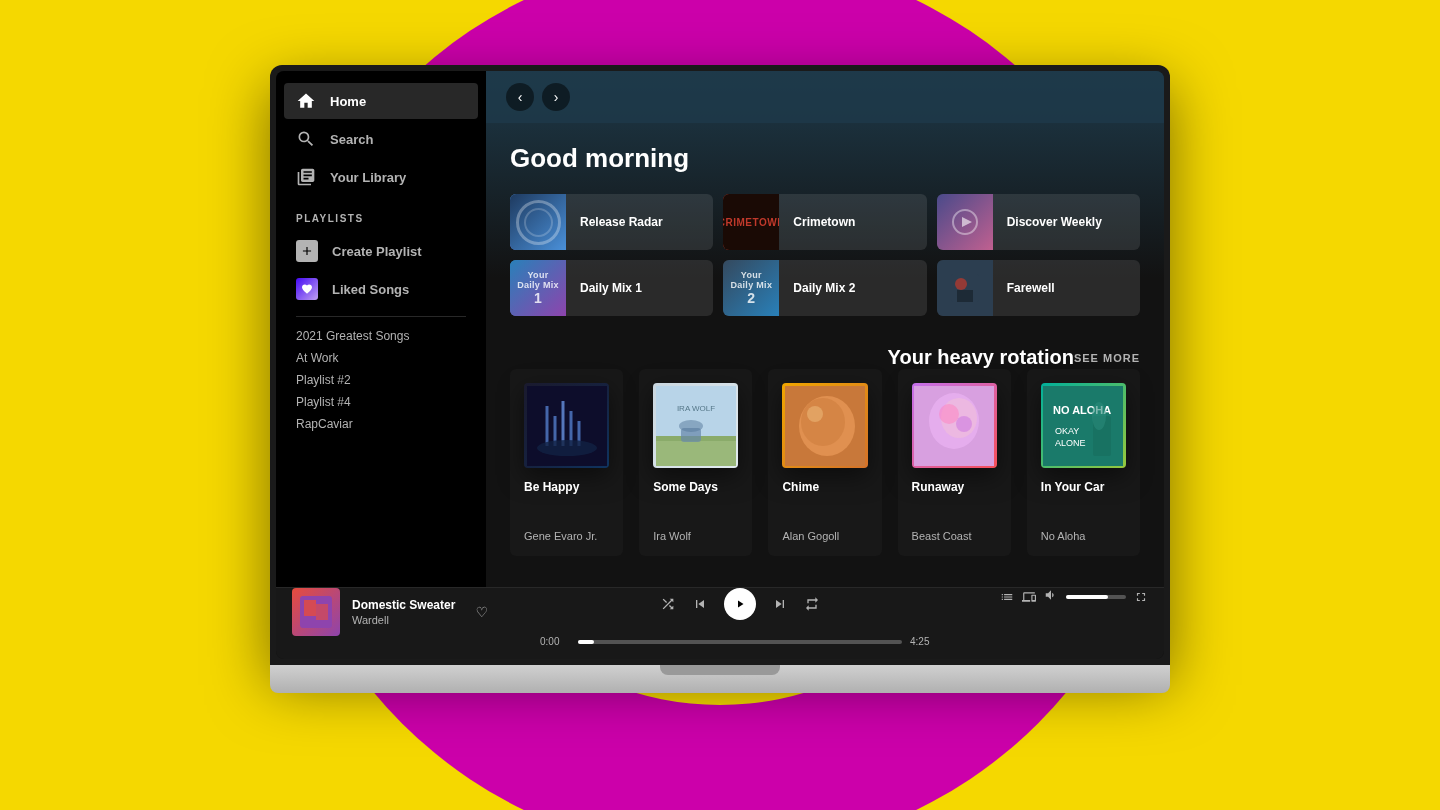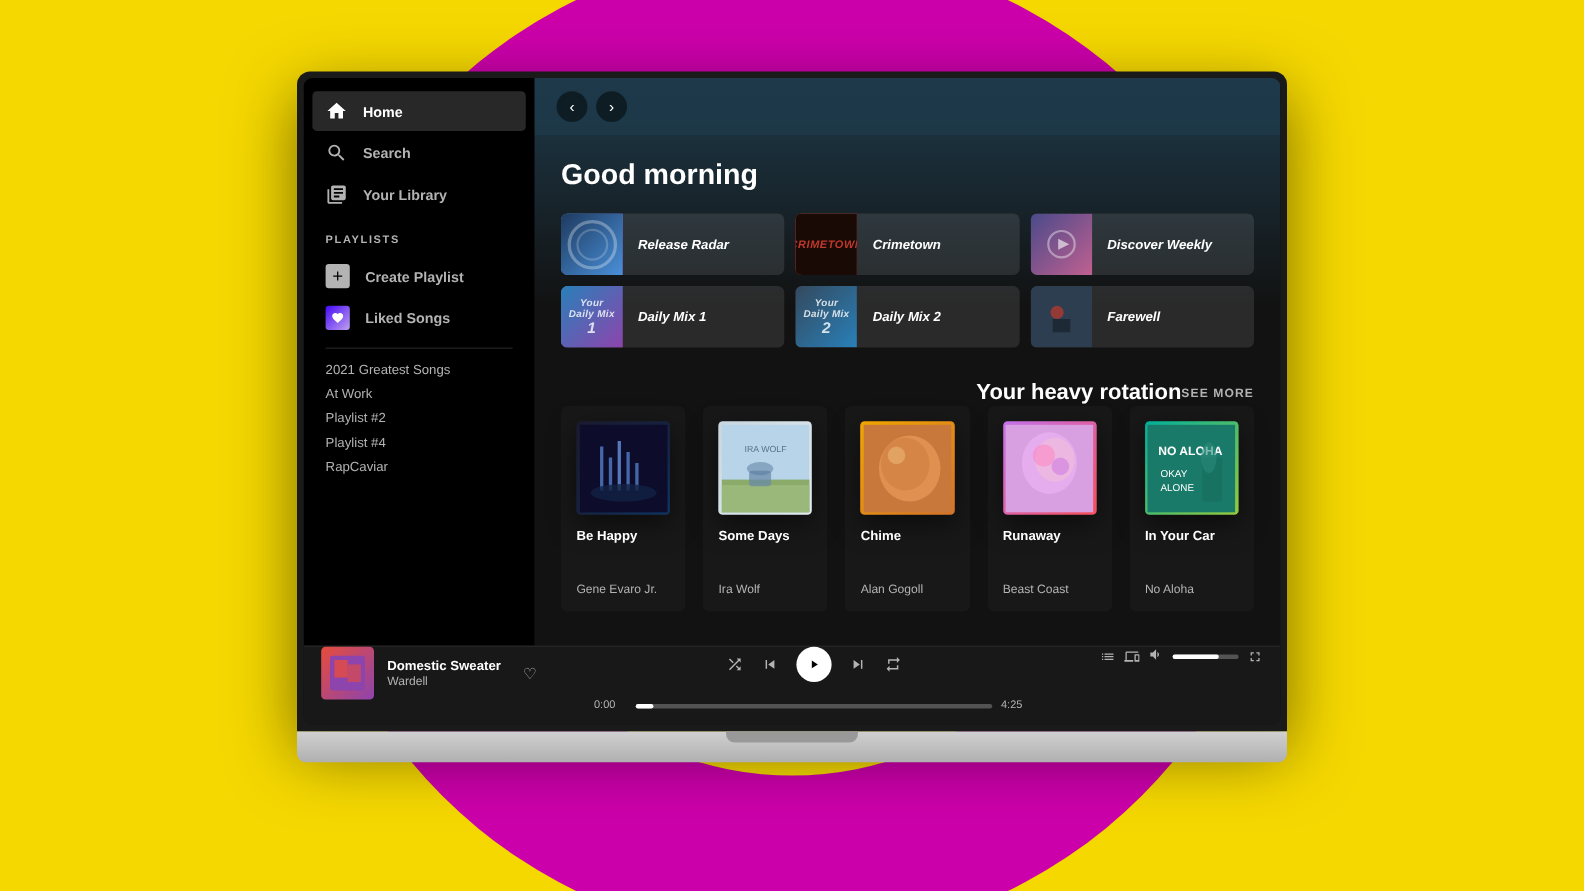--- a/index.html
+++ b/index.html
@@ -270,21 +270,20 @@
     }
     .quick-card {
       display: flex;
       align-items: center;
       background: rgba(255,255,255,0.1);
       border-radius: 6px;
       overflow: hidden;
       cursor: pointer;
       transition: background 0.2s;
       height: 56px;
-      font-style: italic;
     }
     .quick-card-thumb {
       width: 56px;
       height: 56px;
       flex-shrink: 0;
       display: flex;
       align-items: center;
       justify-content: center;
       font-size: 20px;
       overflow: hidden;

